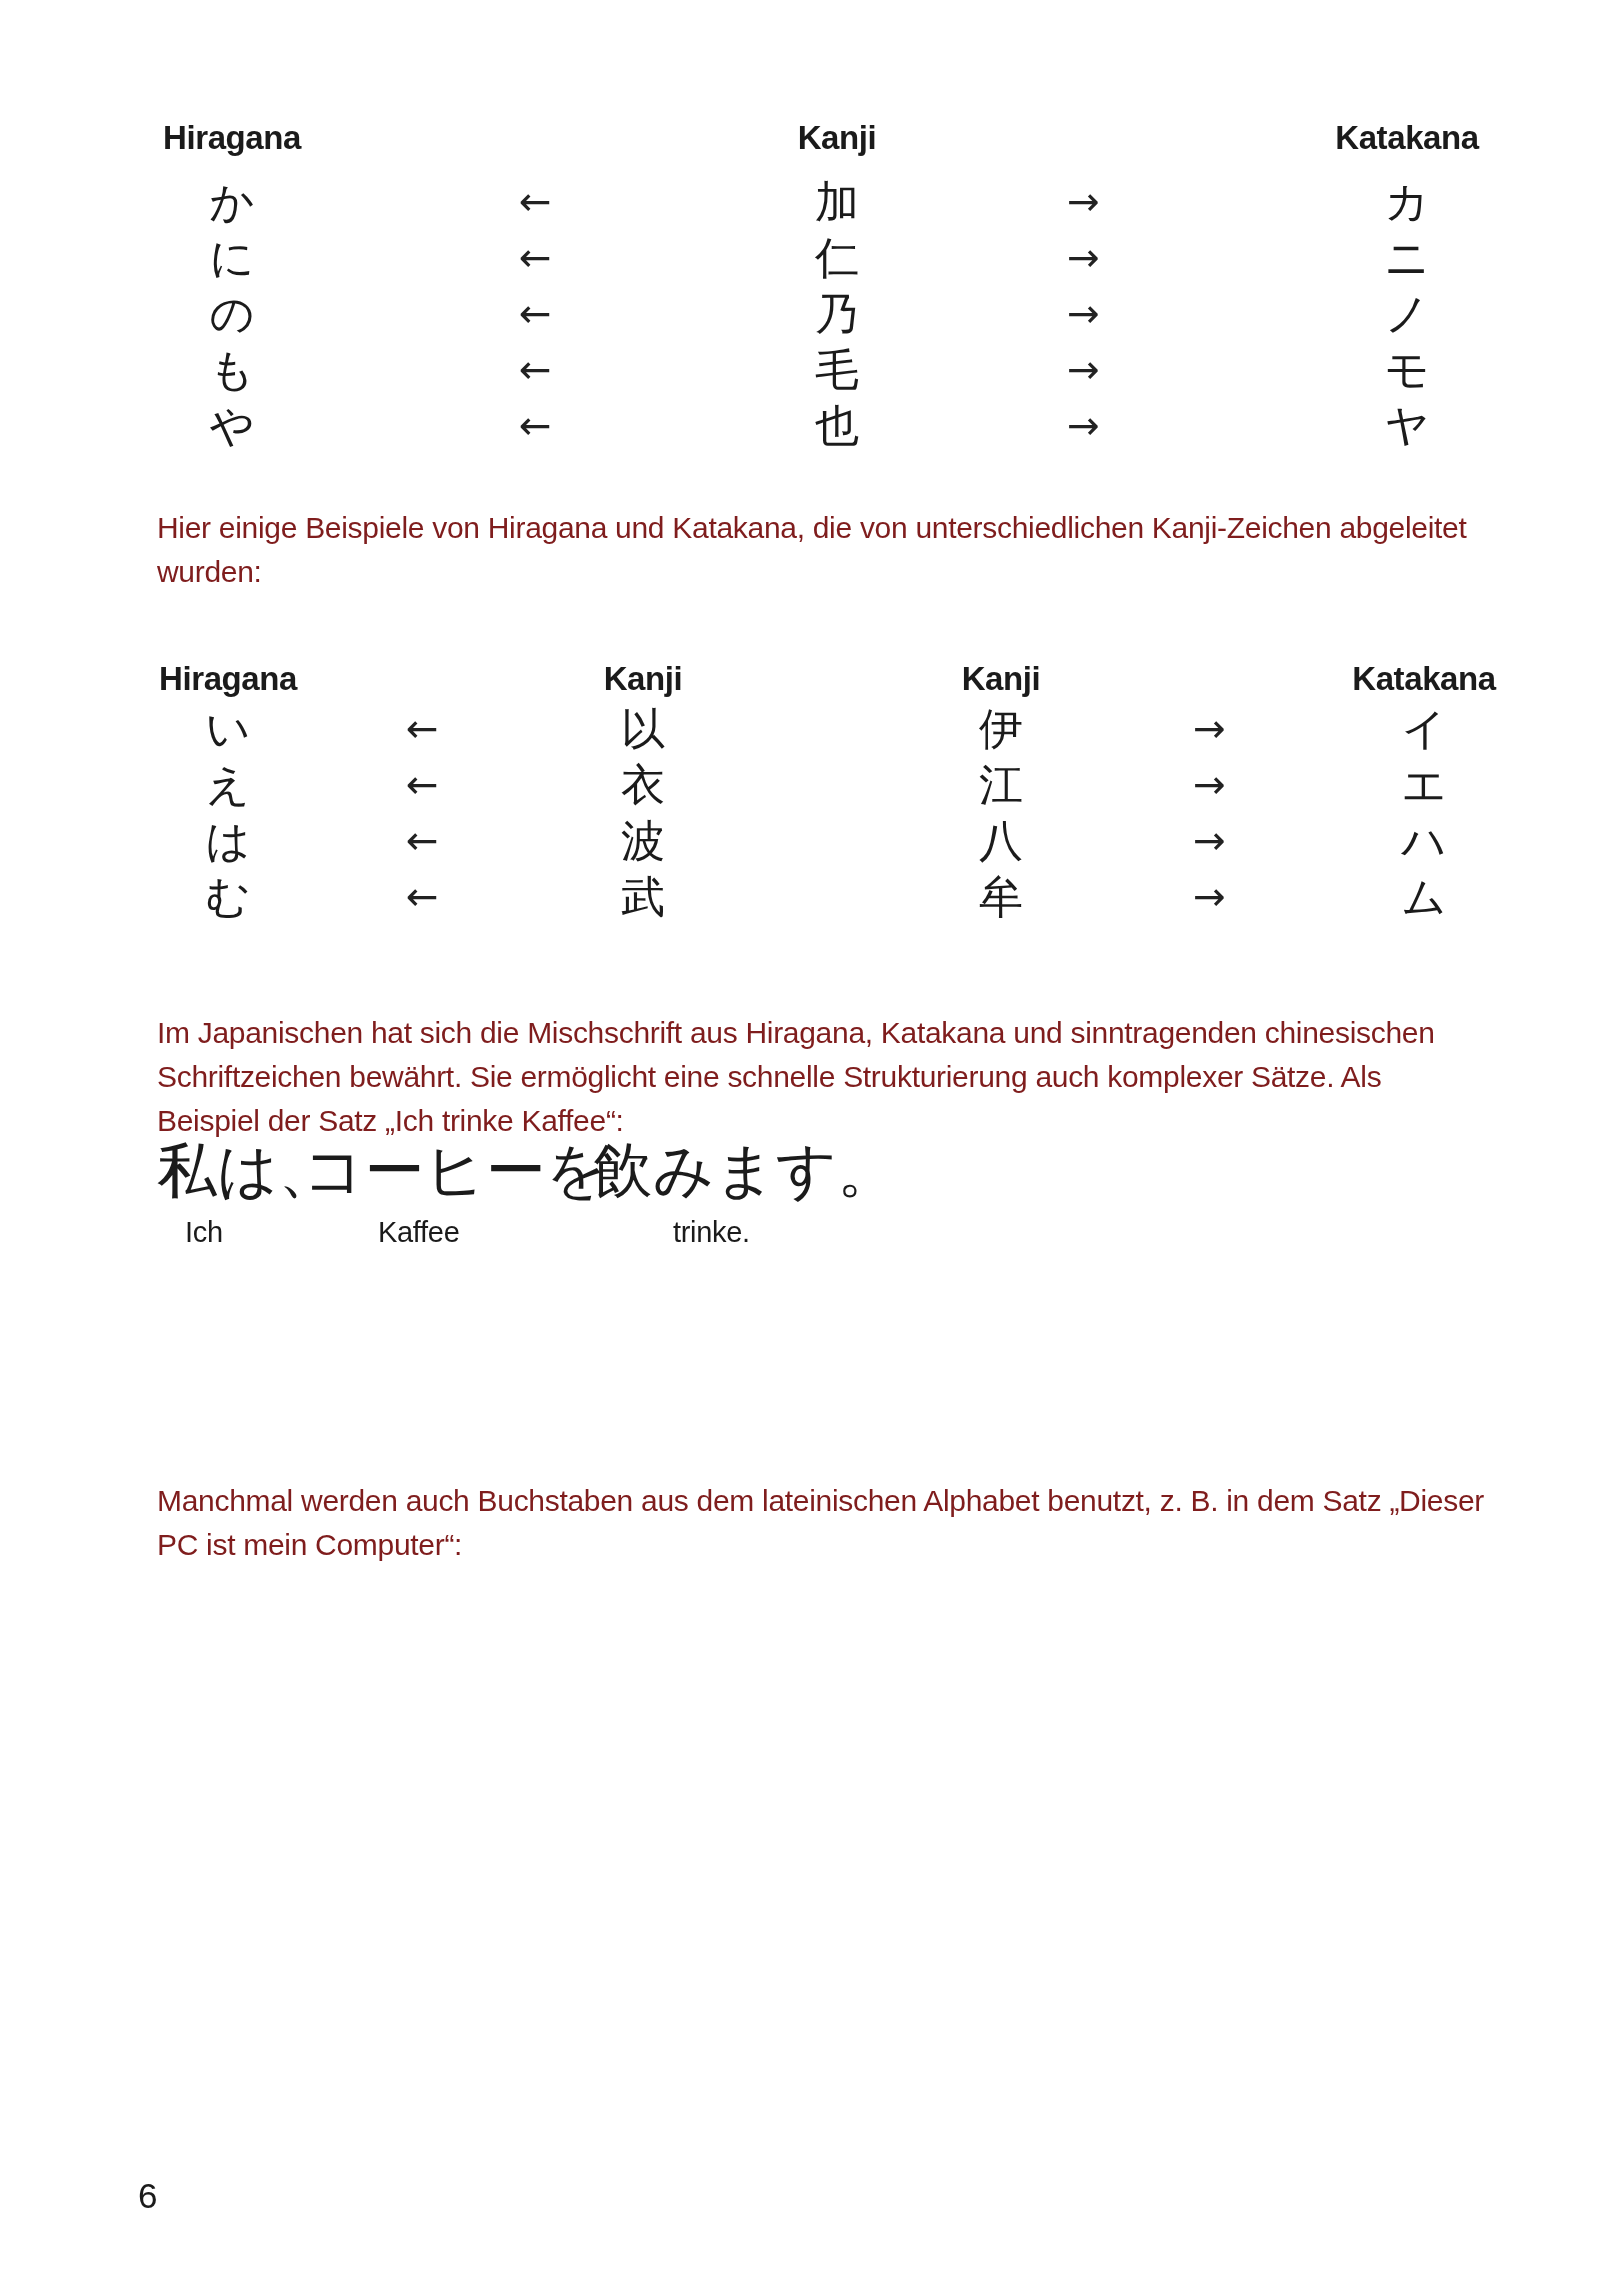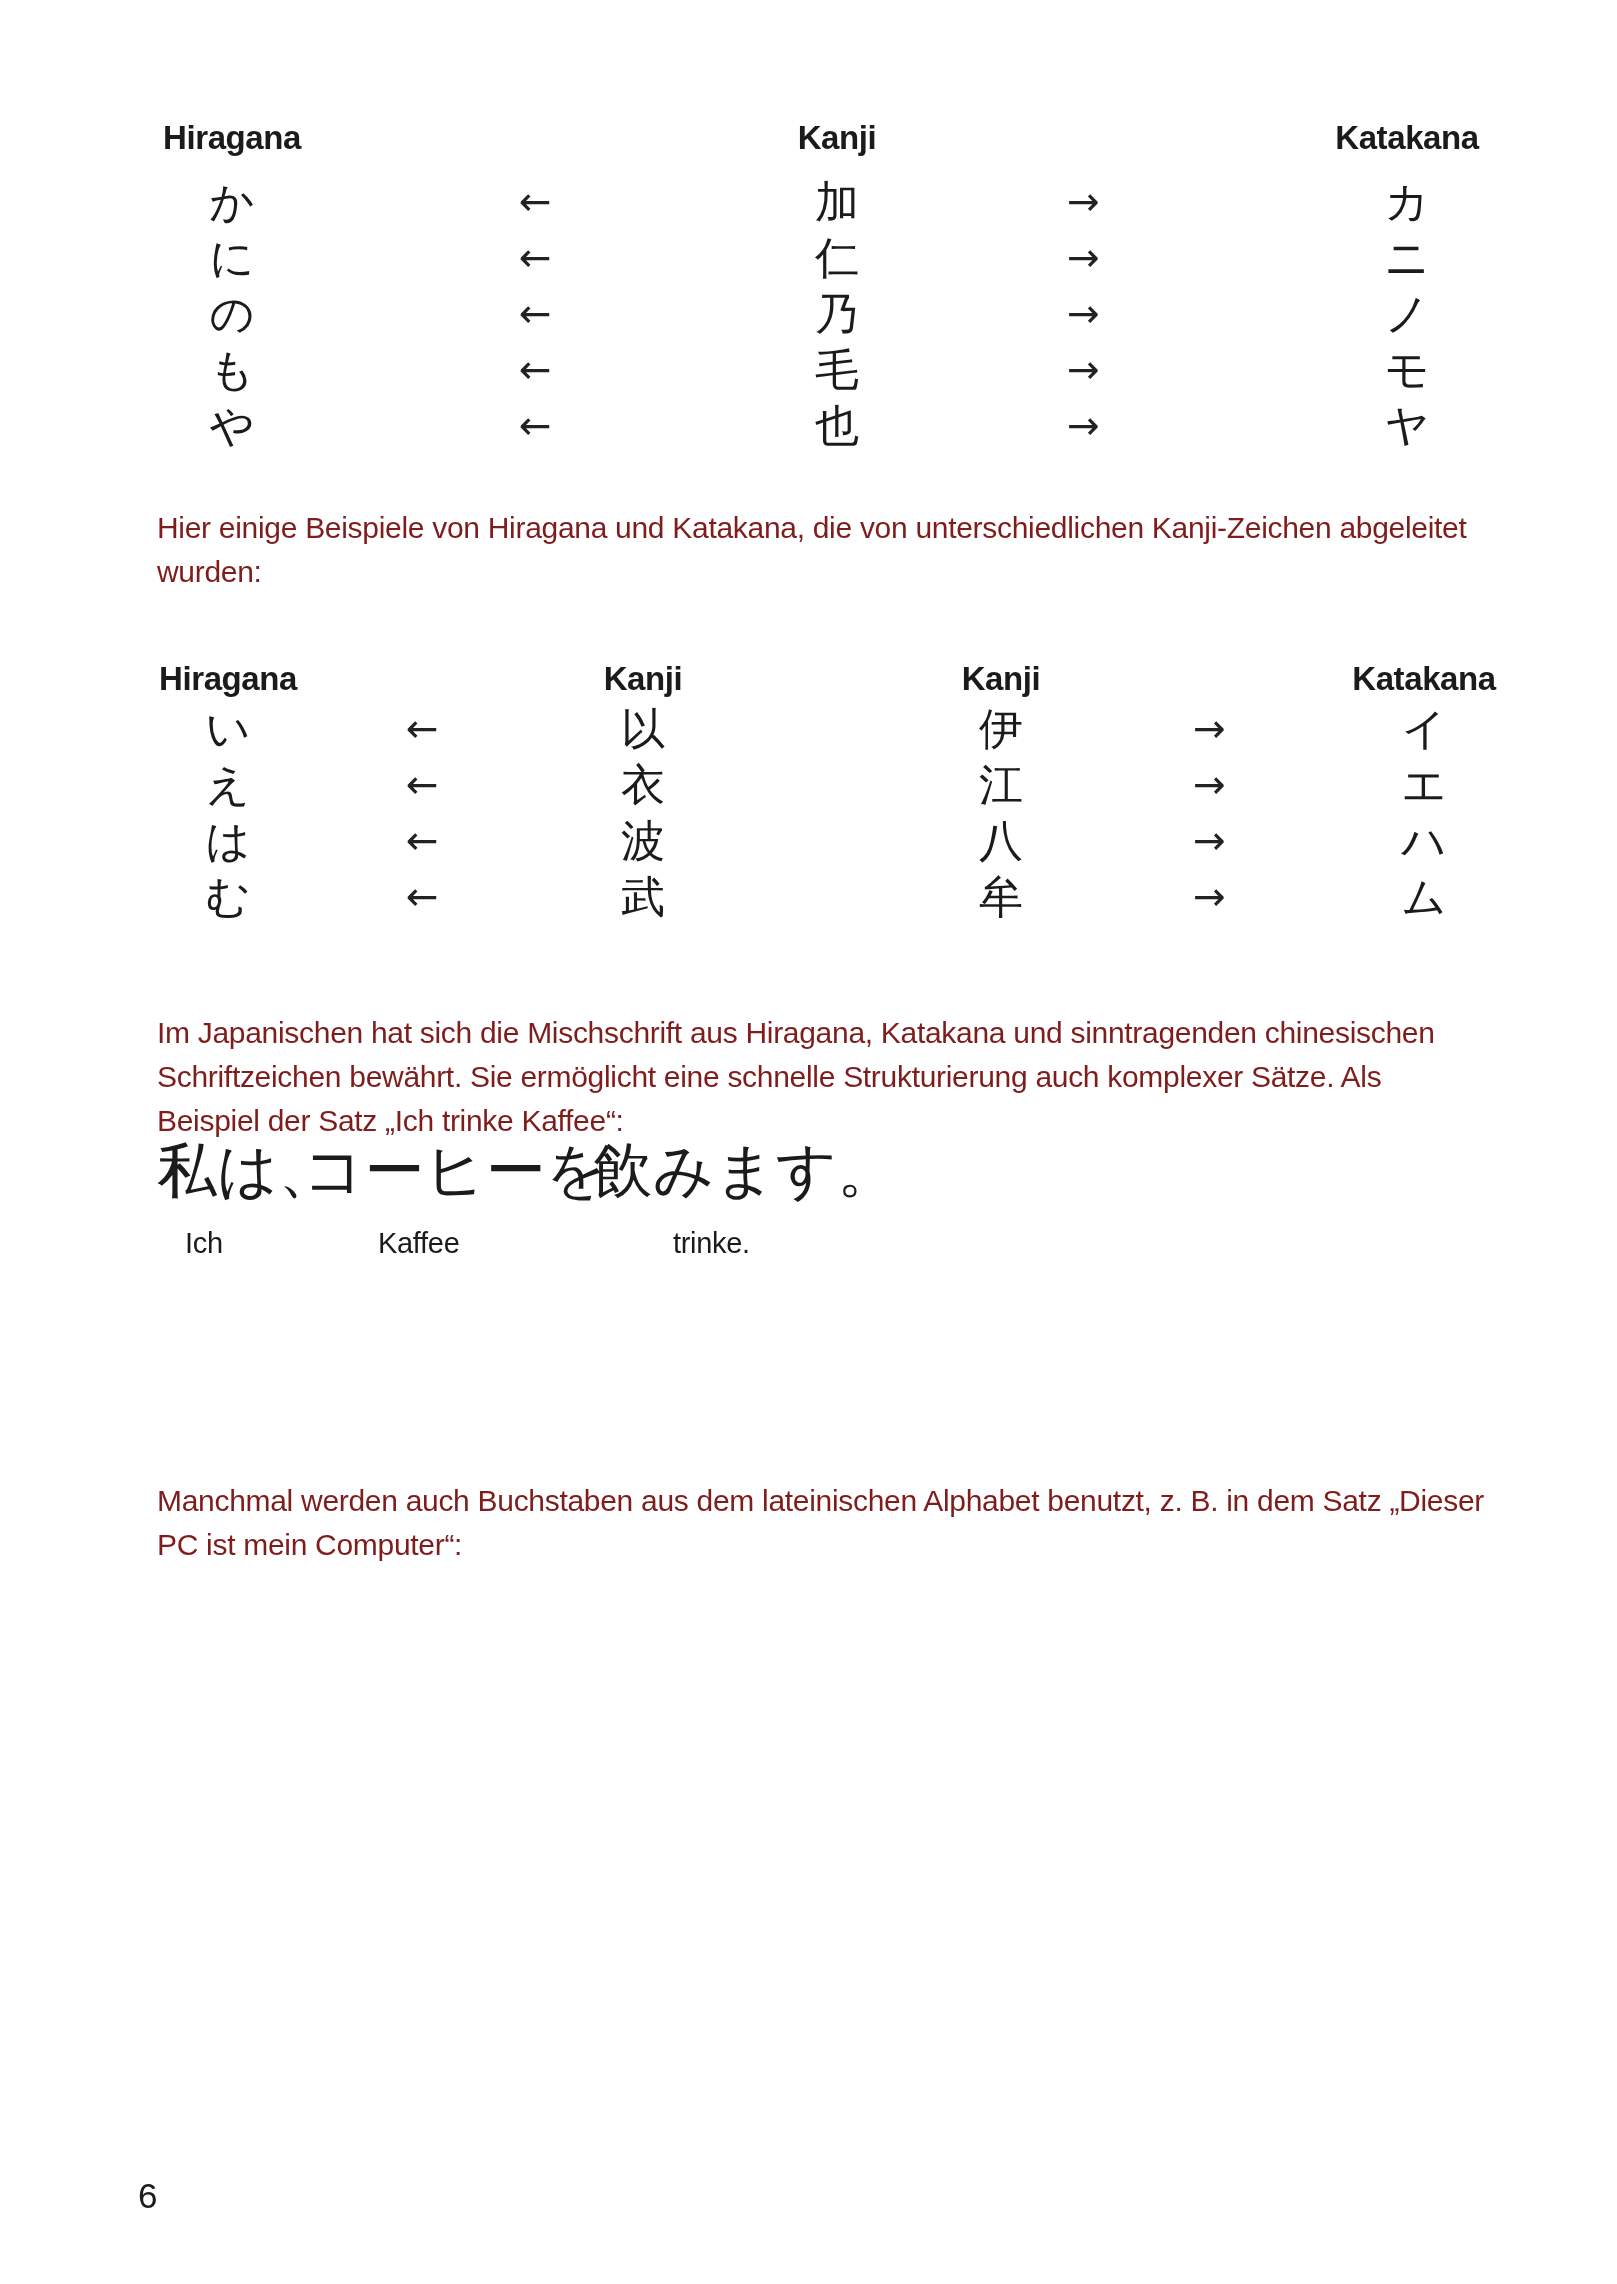--- a/index.html
+++ b/index.html
@@ -67,21 +67,21 @@
   .p4{top:1479px;}
   .p5{top:1750px;}
   
   .example{position:absolute;left:157px;width:1364px;height:118px;}
   .jp-seg{
     position:absolute;top:0;
     font-family:"DejaVu Serif","Liberation Serif",serif;
     font-size:60px;line-height:52px;white-space:nowrap;
   }
   .gloss{
-    position:absolute;top:82px;
+    position:absolute;top:71px;
     font-size:29px;line-height:34px;letter-spacing:-0.3px;white-space:nowrap;
   }
   .ex1{top:1144px;}
   .ex1 .s1{left:0;}   .ex1 .s2{left:146px;}  .ex1 .s3{left:436px;}
   .ex1 .g1{left:28px;}.ex1 .g2{left:221px;}  .ex1 .g3{left:516px;}
   .ex2{top:1597px;}
   .ex2 .s1{left:0;}    .ex2 .s2{left:152px;} .ex2 .s3{left:323px;}
   .ex2 .s4{left:488px;}.ex2 .s5{left:893px;}
   .ex2 .g1{left:0;}    .ex2 .g2{left:198px;} .ex2 .g3{left:334px;}
   .ex2 .g4{left:581px;}.ex2 .g5{left:926px;}

